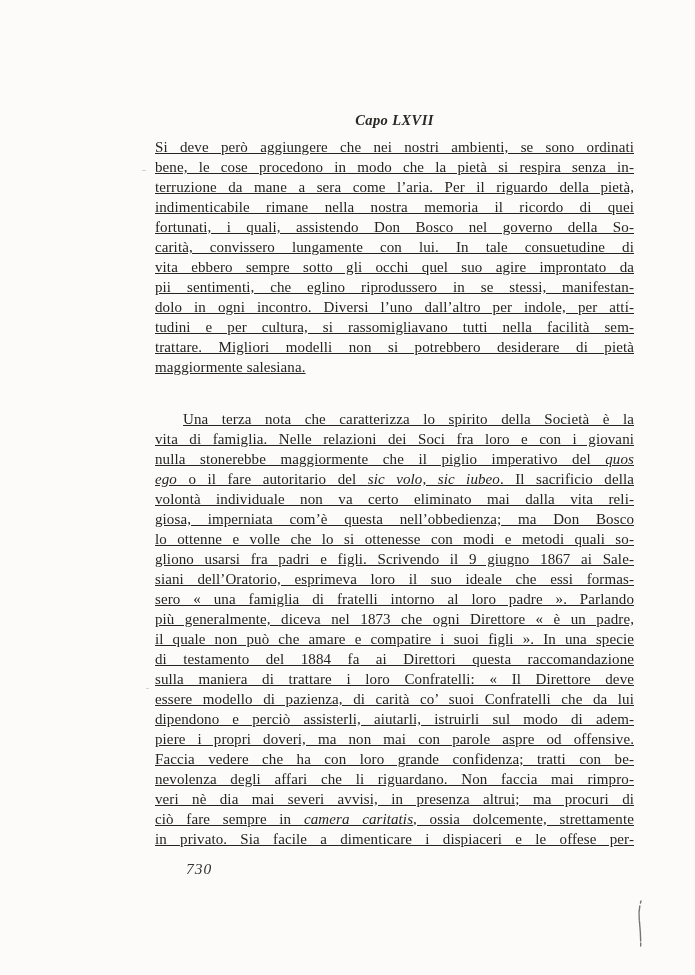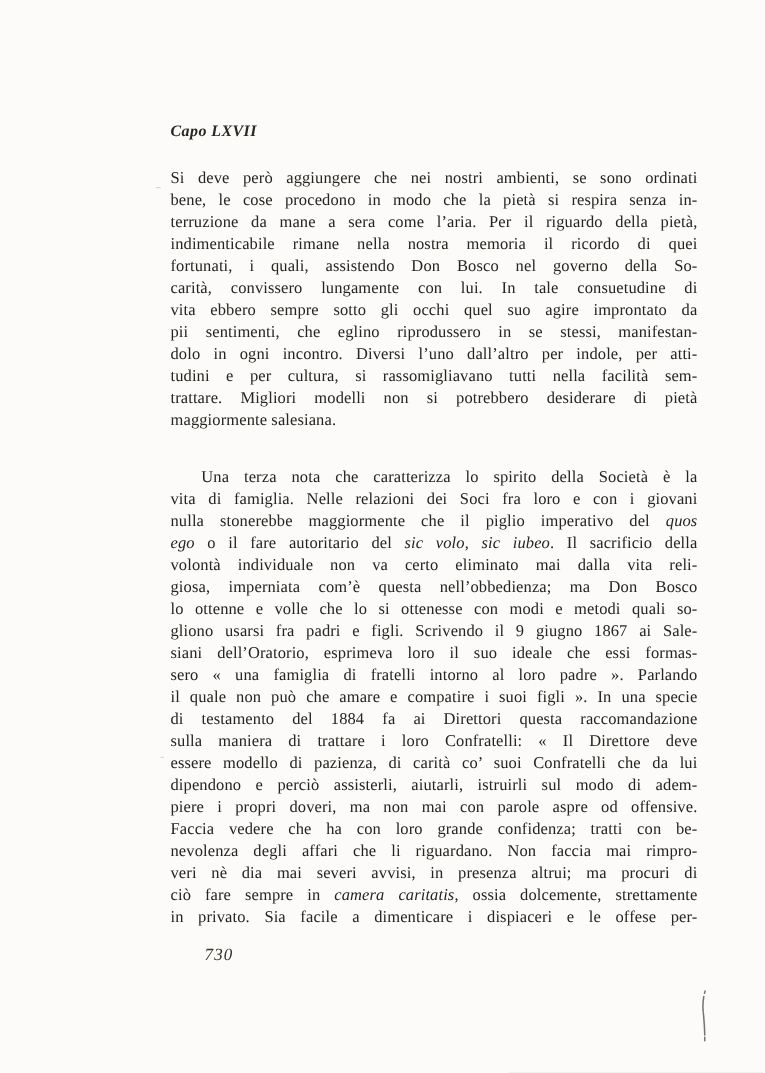--- a/index.html
+++ b/index.html
@@ -14,34 +14,35 @@
     background: #fcfbf9;
     overflow: hidden;
     font-family: "Liberation Serif", "DejaVu Serif", serif;
     color: #262420;
   }
   .chapter-header {
     position: absolute;
     left: 155px;
     top: 112px;
     width: 479px;
-    text-align: left;
+    text-align: center;
     font-style: italic;
     font-weight: bold;
     font-size: 14.5px;
     letter-spacing: 0.4px;
     color: #2a2822;
   }
   .text-block {
     position: absolute;
     left: 155px;
-    top: 152px;
+    top: 137px;
     width: 479px;
     font-size: 15px;
     line-height: 20px;
+    text-decoration: underline;
   }
   .line {
     height: 20px;
     white-space: normal;
     text-align: justify;
     text-align-last: justify;
     letter-spacing: 0.1px;
   }
   .line.short {
     text-align-last: left;
@@ -102,20 +103,21 @@
       <div class="line indent"><span>Una terza nota che caratterizza lo spirito della Società è la</span></div>
       <div class="line"><span>vita di famiglia. Nelle relazioni dei Soci fra loro e con i giovani</span></div>
       <div class="line"><span>nulla stonerebbe maggiormente che il piglio imperativo del </span><span class="it">quos</span></div>
       <div class="line"><span class="it">ego</span><span> o il fare autoritario del </span><span class="it">sic volo, sic iubeo</span><span>. Il sacrificio della</span></div>
       <div class="line"><span>volontà individuale non va certo eliminato mai dalla vita reli-</span></div>
       <div class="line"><span>giosa, imperniata com’è questa nell’obbedienza; ma Don Bosco</span></div>
       <div class="line"><span>lo ottenne e volle che lo si ottenesse con modi e metodi quali so-</span></div>
       <div class="line"><span>gliono usarsi fra padri e figli. Scrivendo il 9 giugno 1867 ai Sale-</span></div>
       <div class="line"><span>siani dell’Oratorio, esprimeva loro il suo ideale che essi formas-</span></div>
       <div class="line"><span>sero « una famiglia di fratelli intorno al loro padre ». Parlando</span></div>
+      <div class="line"><span>più generalmente, diceva nel 1873 che ogni Direttore « è un padre,</span></div>
       <div class="line"><span>il quale non può che amare e compatire i suoi figli ». In una specie</span></div>
       <div class="line"><span>di testamento del 1884 fa ai Direttori questa raccomandazione</span></div>
       <div class="line"><span>sulla maniera di trattare i loro Confratelli: « Il Direttore deve</span></div>
       <div class="line"><span>essere modello di pazienza, di carità co’ suoi Confratelli che da lui</span></div>
       <div class="line"><span>dipendono e perciò assisterli, aiutarli, istruirli sul modo di adem-</span></div>
       <div class="line"><span>piere i propri doveri, ma non mai con parole aspre od offensive.</span></div>
       <div class="line"><span>Faccia vedere che ha con loro grande confidenza; tratti con be-</span></div>
       <div class="line"><span>nevolenza degli affari che li riguardano. Non faccia mai rimpro-</span></div>
       <div class="line"><span>veri nè dia mai severi avvisi, in presenza altrui; ma procuri di</span></div>
       <div class="line"><span>ciò fare sempre in </span><span class="it">camera caritatis</span><span>, ossia dolcemente, strettamente</span></div>

